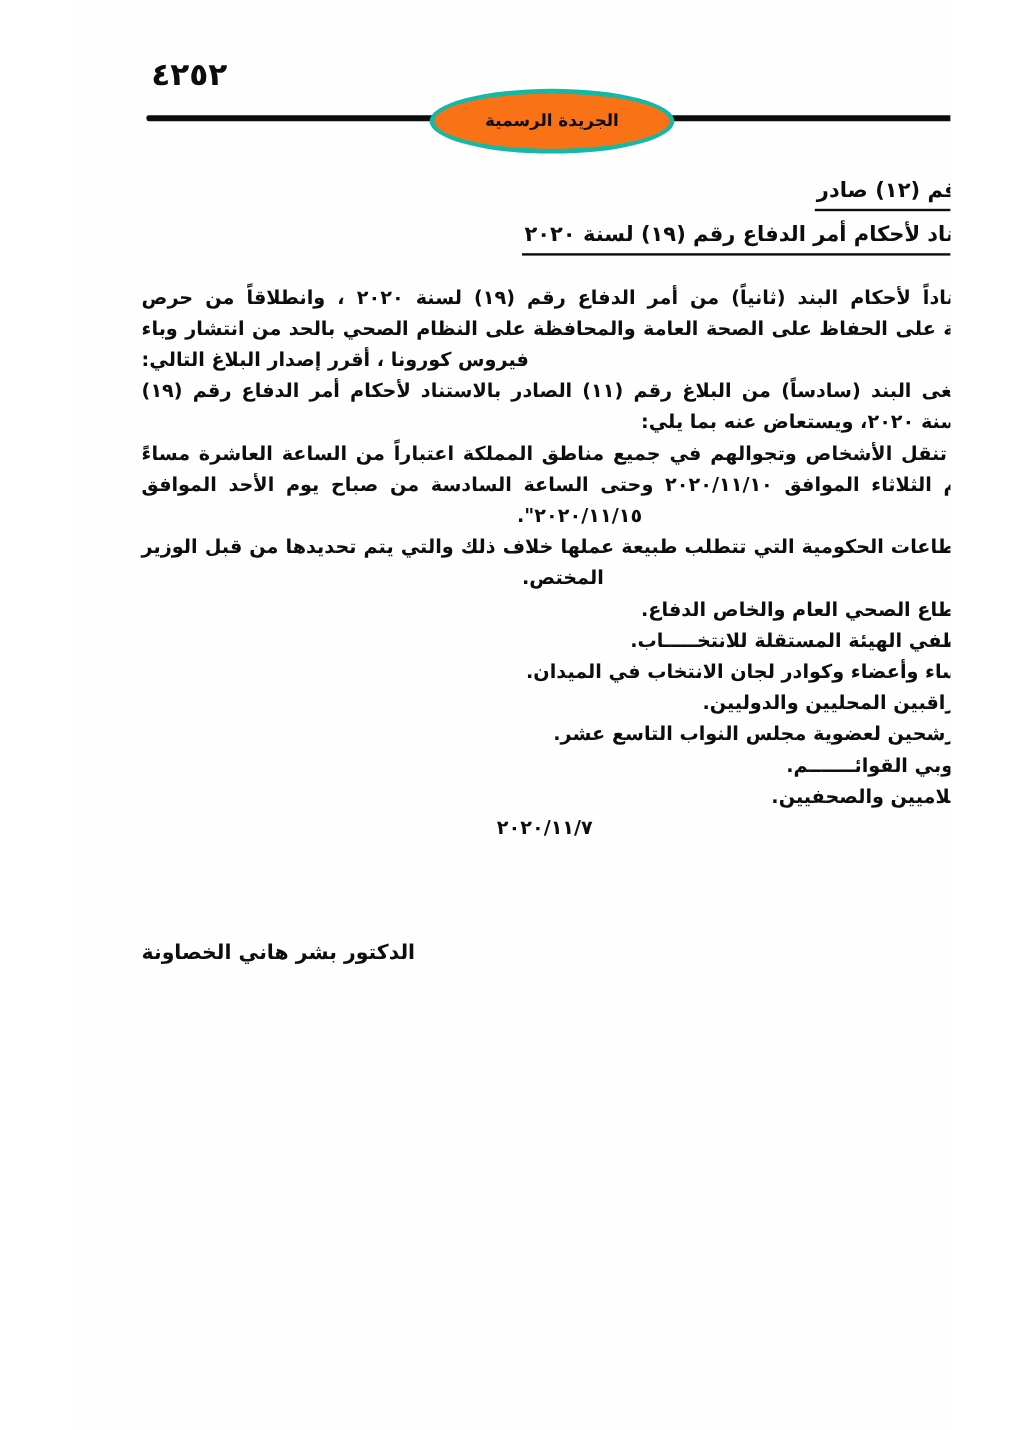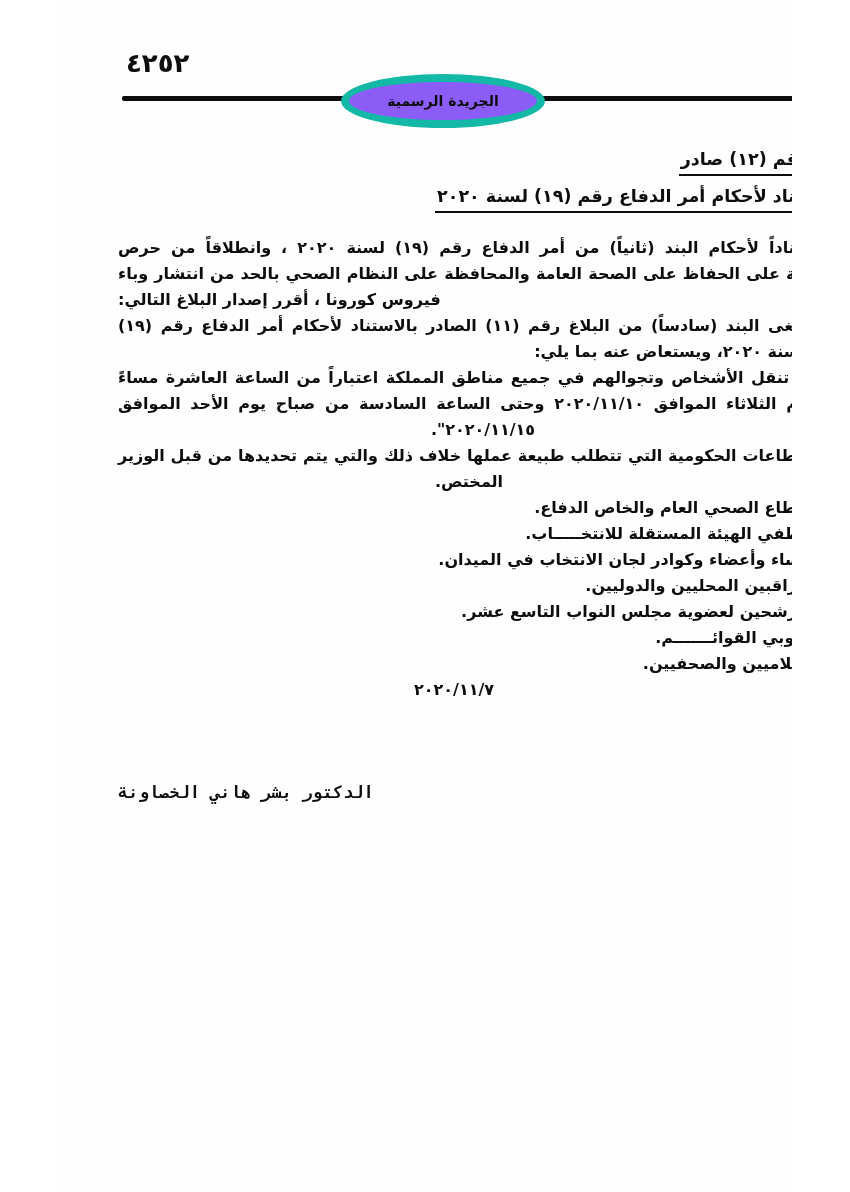--- a/index.html
+++ b/index.html
@@ -29,25 +29,25 @@
     top: 96px;
     left: 64px;
     width: 722px;
     height: 5px;
     background: #0d0d0d;
     border-radius: 2px;
   }
   .gazette-oval {
     position: absolute;
     top: 74px;
-    left: 283px;
+    left: 300px;
     width: 204px;
     height: 54px;
-    background: #8b5cf6;
-    border: 8px solid #14b8a6;
+    background: #f97316;
+    border: 4px solid #14b8a6;
     border-radius: 50%;
     display: flex;
     align-items: center;
     justify-content: center;
   }
   .oval-label {
     direction: rtl;
     font-size: 14px;
     font-weight: bold;
     white-space: nowrap;
@@ -98,21 +98,21 @@
     text-align: center;
     padding-right: 58px;
     text-align-last: center;
   }
   .signature {
     margin-top: 78px;
     text-align: left;
     text-align-last: left;
     font-size: 17px;
   }
-  .signature-name { margin-top: 19px; font-family: Liberation Mono, monospace; }
+  .signature-name { margin-top: 19px; }
 </style>
 </head>
 <body>
 
 <div class="page">
 
   <div class="page-number">٤٢٥٢</div>
 
   <div class="header-rule"></div>
 

